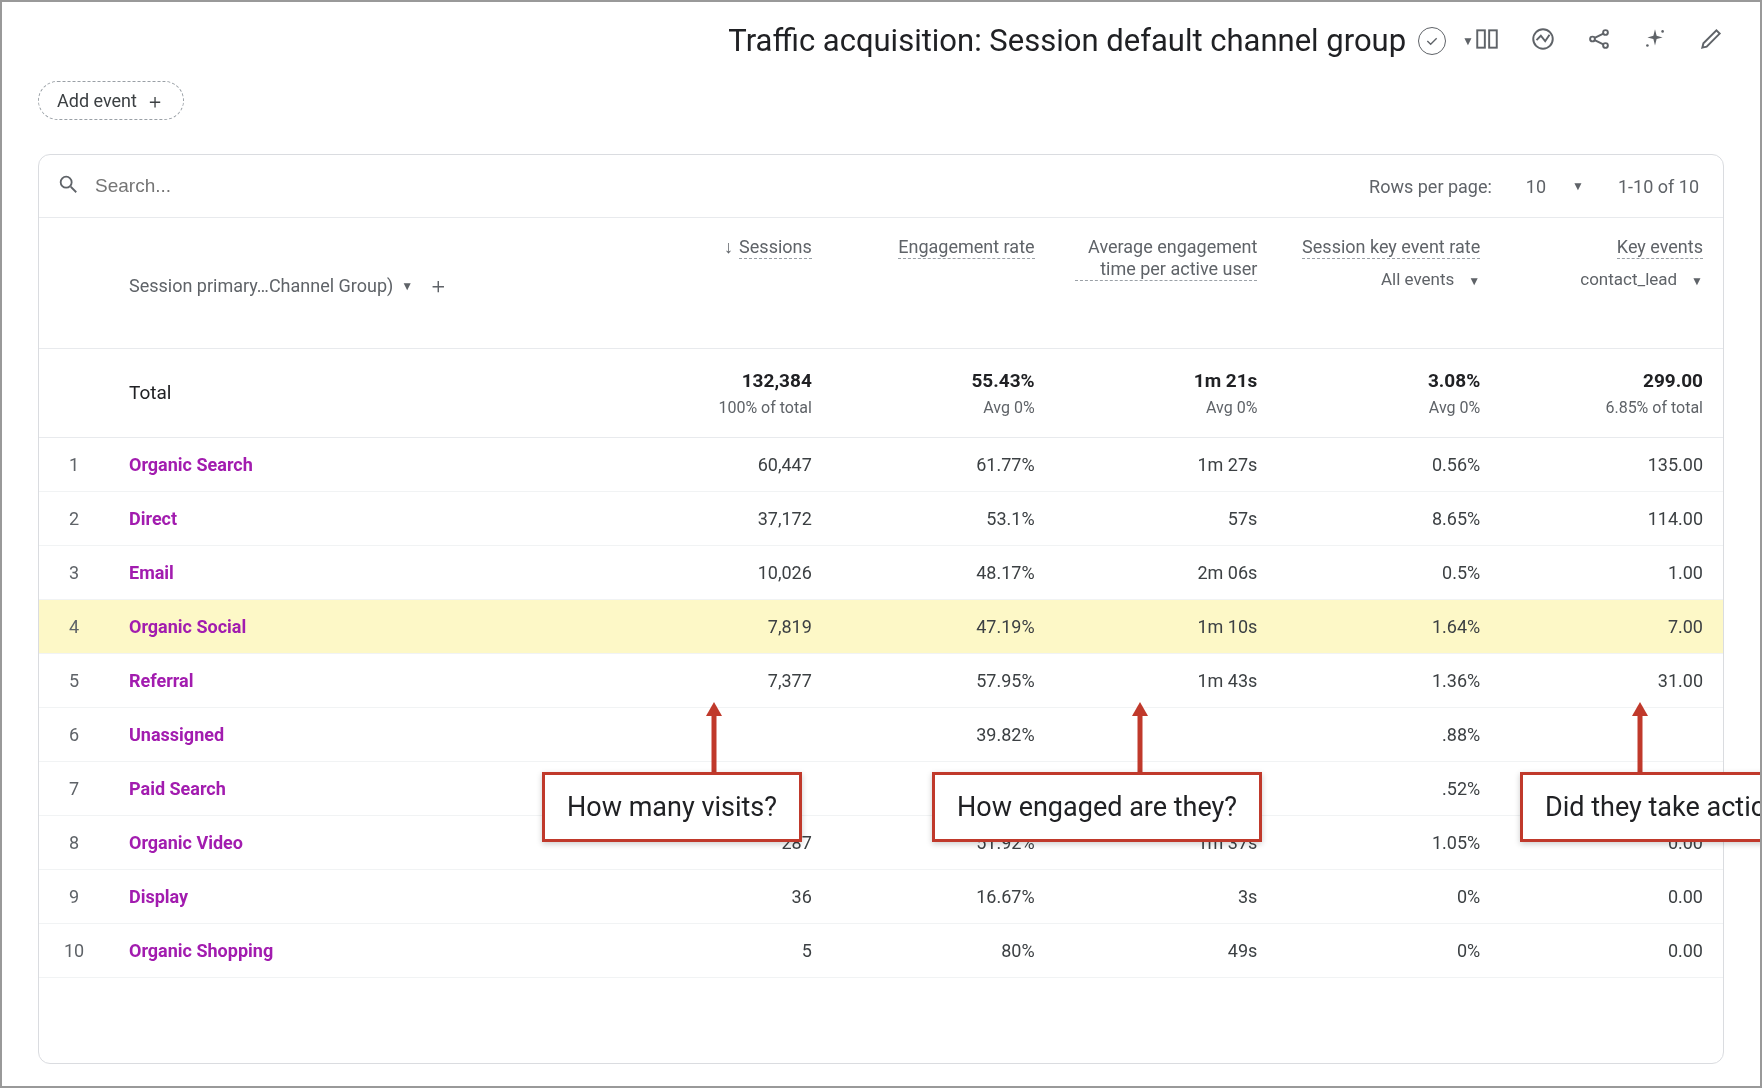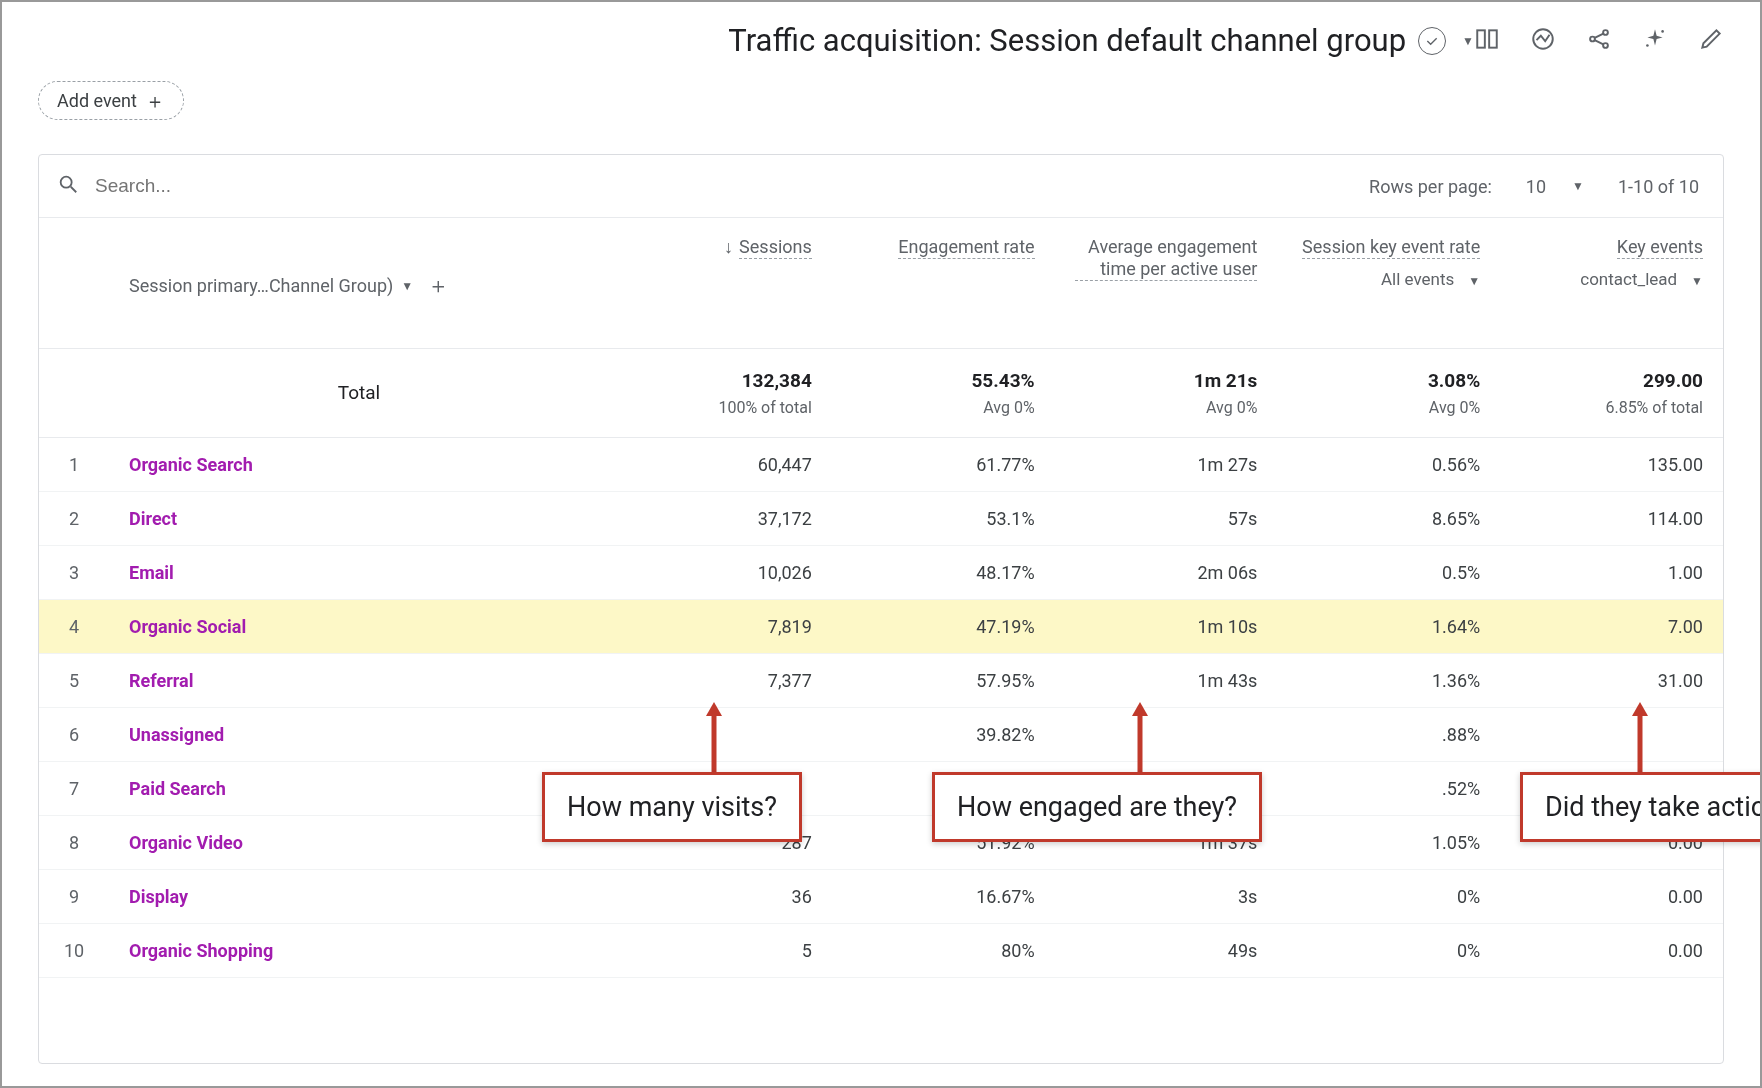--- a/index.html
+++ b/index.html
@@ -20,21 +20,21 @@
     margin-top:22px;
     display:inline-flex; align-items:center; gap:8px;
     border:1px dashed #9aa0a6; border-radius:24px;
     padding:8px 18px; font-size:18px; color:#3c4043; cursor:pointer;
   }
   .filter-chip .plus { font-size:20px; line-height:0; }
 
   
   .card {
     margin:34px 36px 0 36px;
-    border:1px solid #dadce0; border-radius:4px;
+    border:1px solid #dadce0; border-radius:12px;
     overflow:hidden;
     height:910px;
   }
   .card-header {
     display:flex; align-items:center; justify-content:space-between;
     padding:18px 24px 18px 18px;
     border-bottom:1px solid #e8eaed;
     font-size:18px; color:#5f6368;
   }
   .search-wrap { display:flex; align-items:center; gap:14px; flex:1; }
@@ -56,21 +56,21 @@
   thead th .sub { display:block; font-size:17px; color:#5f6368; margin-top:10px; }
   thead th .arrow-down { margin-right:6px; }
   thead th .tri { font-size:12px; margin-left:8px; color:#5f6368; }
 
   .dimhead-wrap { display:flex; align-items:center; gap:0; }
   .dimhead-wrap .plus { font-size:22px; color:#5f6368; margin-left:14px; }
 
   tr.total-row td { padding:20px 20px; border-bottom:1px solid #e8eaed; }
   tr.total-row td .big { font-weight:700; font-size:19px; color:#202124; }
   tr.total-row td .small { display:block; color:#5f6368; font-size:16px; margin-top:6px; }
-  tr.total-row td.dim { text-align:center; }
+  tr.total-row td.dim { text-align:left; }
   tr.total-row td { text-align:right; }
 
   tbody tr.data-row td { padding:16px 20px; text-align:right; border-bottom:1px solid #f1f3f4; color:#3c4043; }
   tbody tr.data-row td.idx { text-align:center; color:#5f6368; }
   tbody tr.data-row td.dim { text-align:left; font-weight:700; color:#a21caf; }
   tbody tr.data-row.hl { background:#fdf8c7; }
   tbody tr.data-row.hl td { background:#fdf8c7; }
 
   
   .callout {

